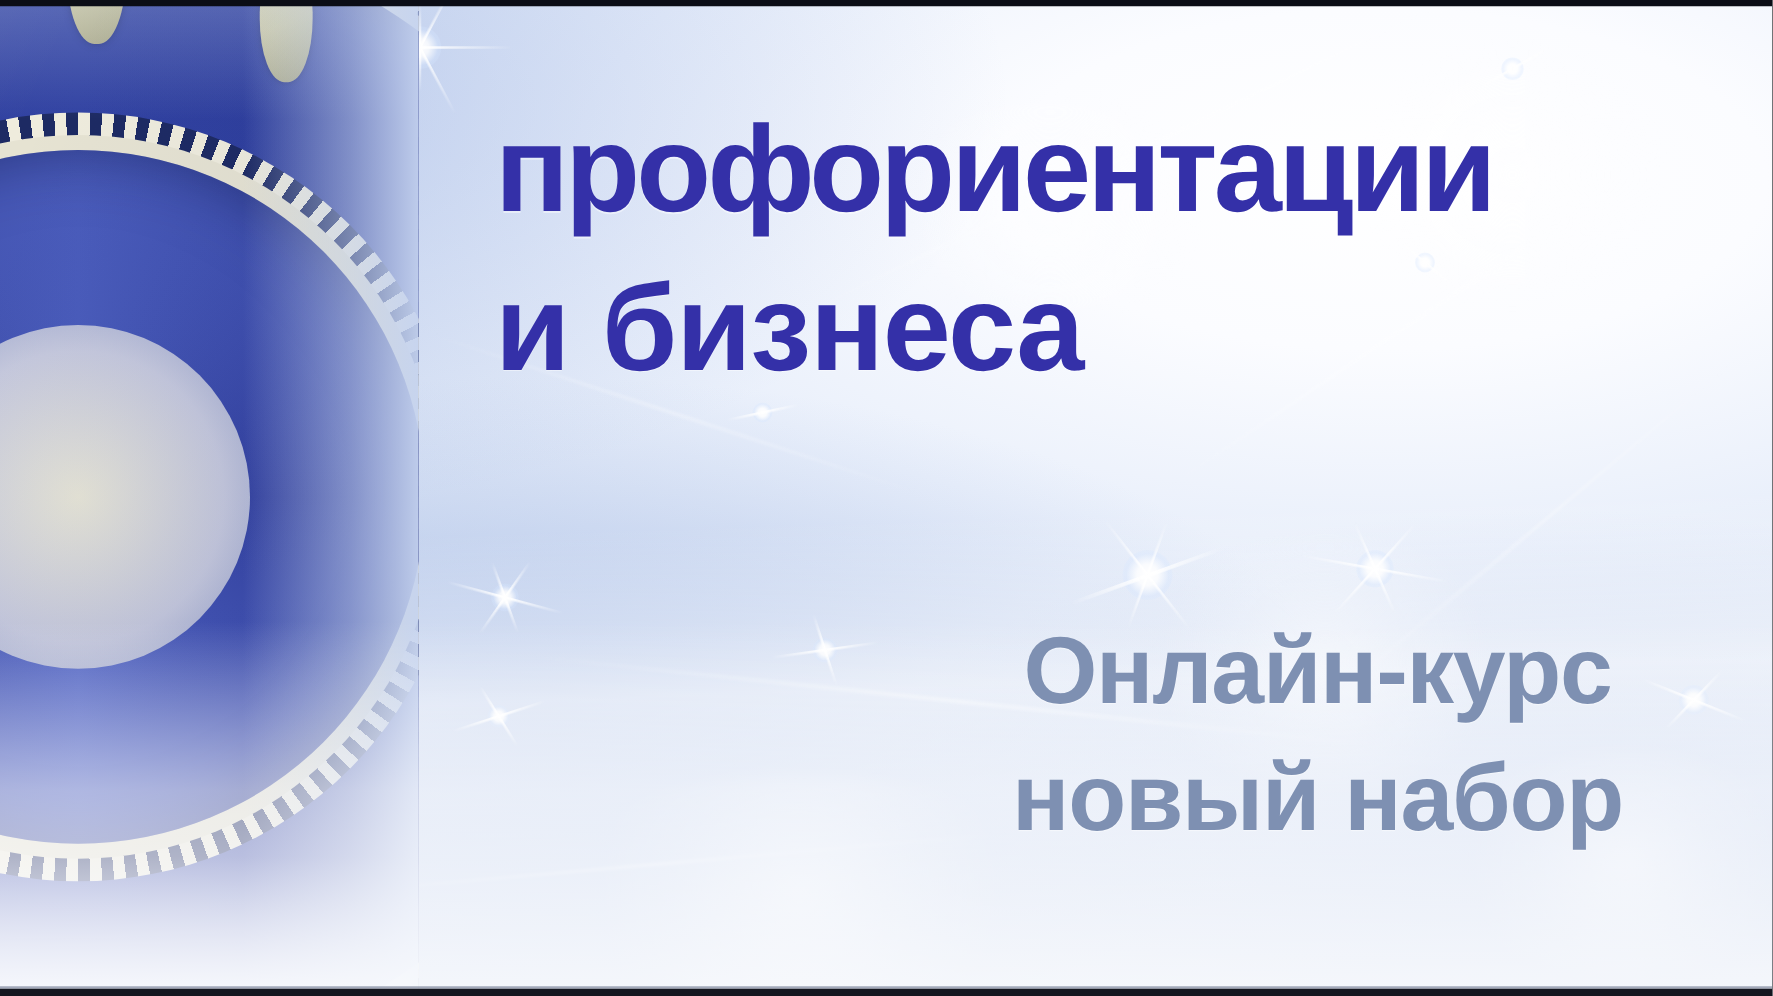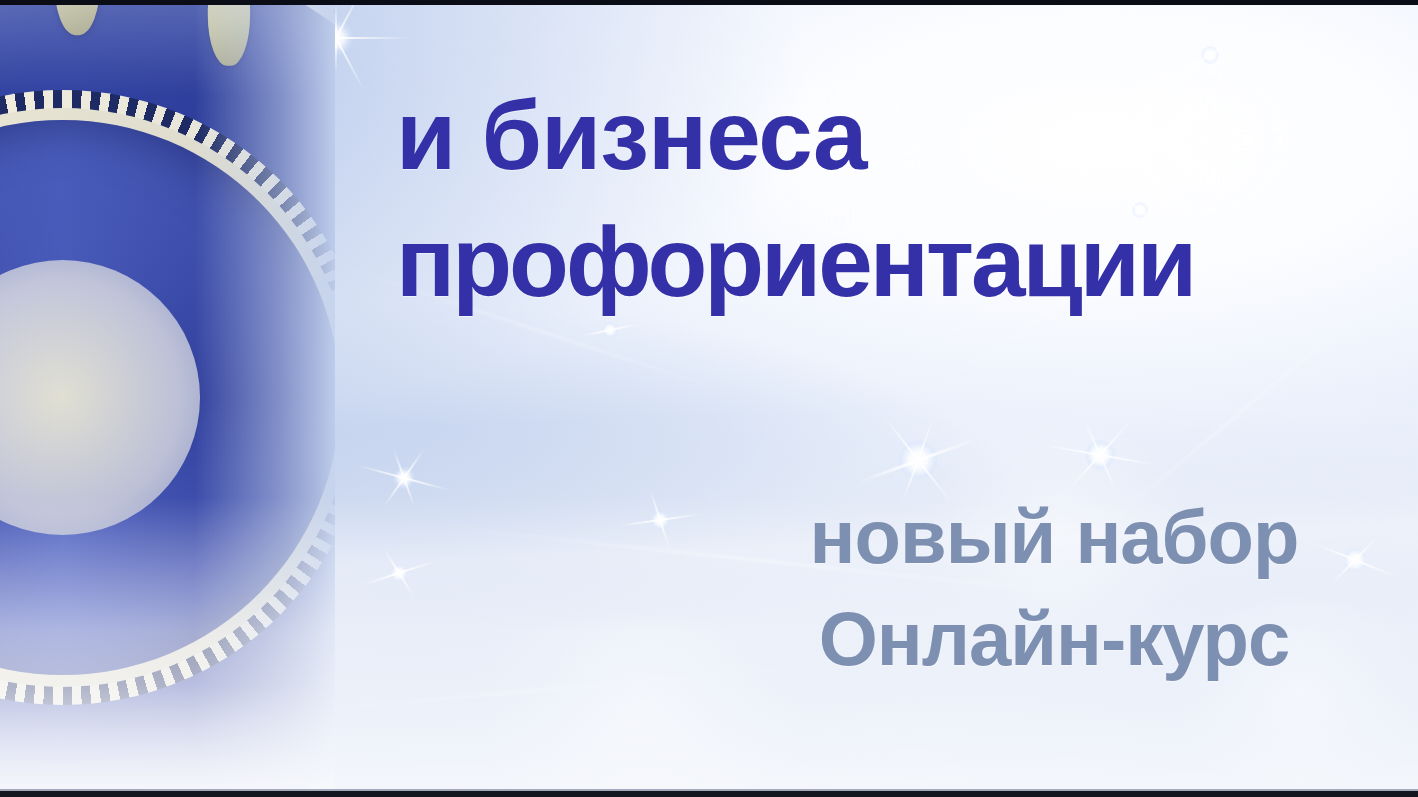--- a/index.html
+++ b/index.html
@@ -276,25 +276,25 @@
       <div class="ring r-core2"></div>
       <div class="wheel-glaze"></div>
     </div>
     <div class="wheel-topfade"></div>
     <div class="wheel-fade"></div>
   </div>
 
   <div class="bg-veil"></div>
 
   <div class="headline">
+    <span class="ln ln2">профориентации</span>
     <span class="ln">и бизнеса</span>
-    <span class="ln ln2">профориентации</span>
   </div>
 
   <div class="subhead">
+    <span class="sl">Онлайн-курс</span>
     <span class="sl">новый набор</span>
-    <span class="sl">Онлайн-курс</span>
   </div>
 
   <div class="edge-top"></div>
   <div class="edge-bottom2"></div>
   <div class="edge-bottom"></div>
 </div>
 
 </body></html>

